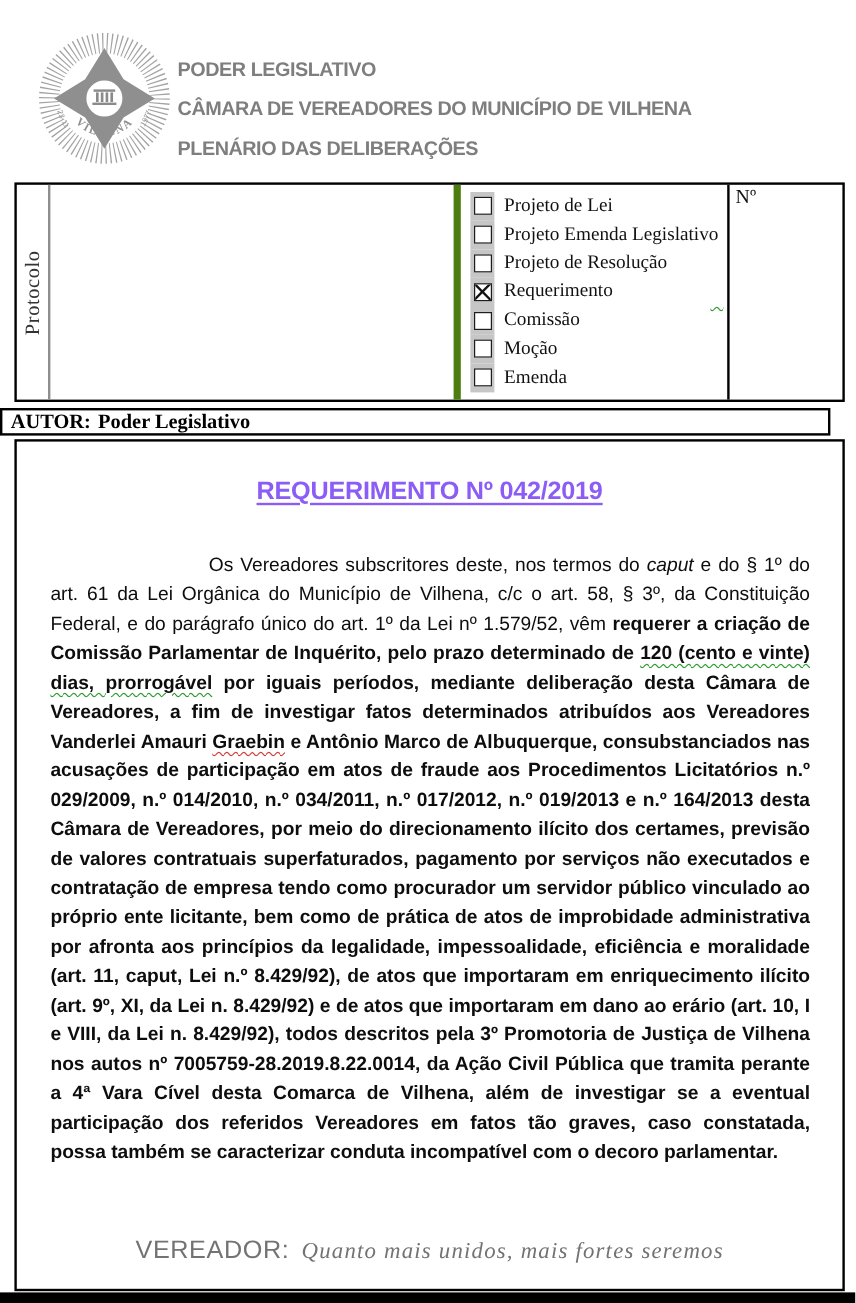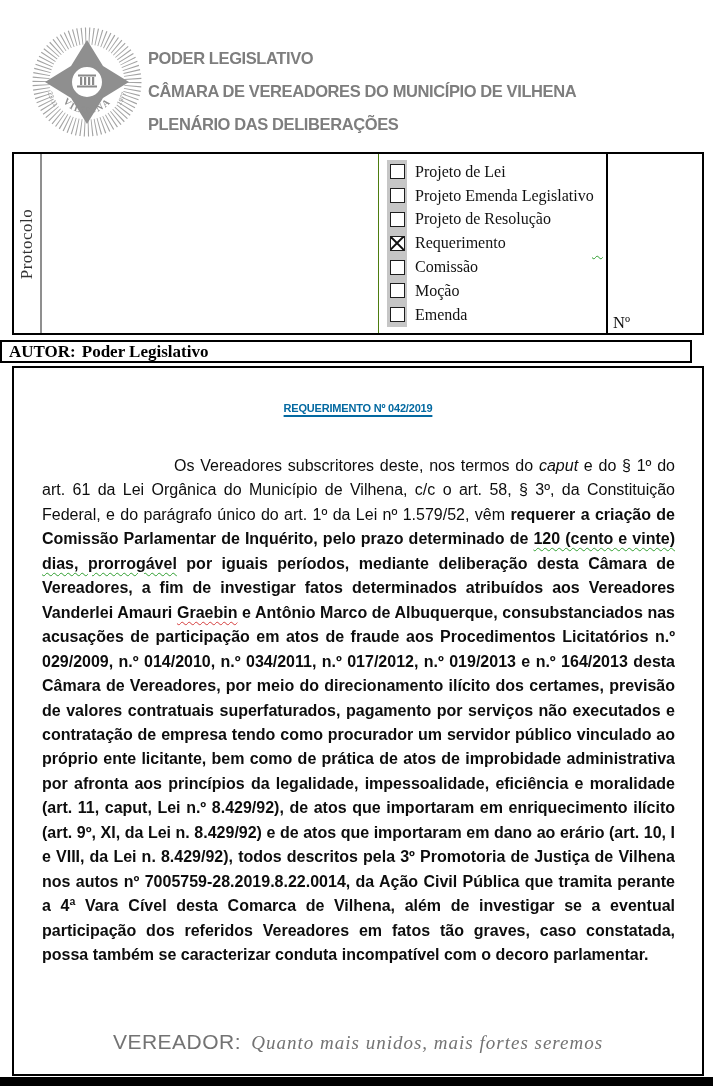--- a/index.html
+++ b/index.html
@@ -28,21 +28,21 @@
     border-right:2px solid #8f8f8f;
     display:flex; align-items:center; justify-content:center;
   }
   .cell-protocolo span {
     transform:rotate(-90deg); white-space:nowrap;
     font-family:"Liberation Serif", serif; font-size:17px; color:#333;
     letter-spacing:0.5px;
   }
   .cell-checks {
     position:absolute; left:364px; top:0; bottom:0; width:230px;
-    border-left:1px solid #4d7c0f; border-right:2px solid #000;
+    border-left:6px solid #4d7c0f; border-right:2px solid #000;
     padding:6px 0 0 8px;
   }
   .check-row { display:flex; align-items:center; height:23.8px; }
   .band {
     width:20px; height:23.8px; background:#c6c6c6;
     display:flex; align-items:center; justify-content:center;
   }
   .box {
     position:relative; width:15px; height:15px; background:#fff;
     border:1.5px solid #1d1d1d; overflow:hidden;
@@ -52,21 +52,21 @@
     width:22px; height:1.5px; background:#111;
   }
   .box.checked::before { transform:rotate(45deg); }
   .box.checked::after  { transform:rotate(-45deg); }
   .check-label {
     margin-left:8px; font-family:"Liberation Serif", serif;
     font-size:16px; color:#111; white-space:nowrap;
   }
   .cell-num {
     position:absolute; left:596px; top:0; bottom:0; right:0;
-    display:flex; align-items:flex-end; padding-left:3px;
+    display:flex; align-items:flex-start; padding-left:3px;
     font-family:"Liberation Serif", serif; font-size:16.5px; color:#111;
   }
   .squiggle {
     position:absolute; left:578px; top:88px; font-size:13px;
     text-decoration-line:underline; text-decoration-style:wavy;
     text-decoration-color:#2f9e2f; text-decoration-thickness:1px;
   }
 
   
   .author-row {
@@ -77,21 +77,21 @@
   }
   .author-row .val { margin-left:6px; }
 
   
   .doc-box {
     position:absolute; left:12px; top:366px; width:692px; height:710px;
     border:2px solid #000;
   }
   .doc-title { text-align:center; margin-top:30px; }
   .doc-title span {
-    font-weight:bold; font-size:11px; color:#0369a1;
+    font-weight:bold; font-size:21px; color:#8b5cf6;
     text-decoration:underline; text-decoration-thickness:2px;
     text-underline-offset:3px; letter-spacing:-0.2px;
   }
   .doc-para {
     margin:38px 27px 0 28px; text-align:justify; text-indent:132px;
     font-size:16px; line-height:24.45px; color:#0d0d0d;
   }
   .doc-para .b { font-weight:bold; }
   .doc-para .i { font-style:italic; }
   .wavy-green {

